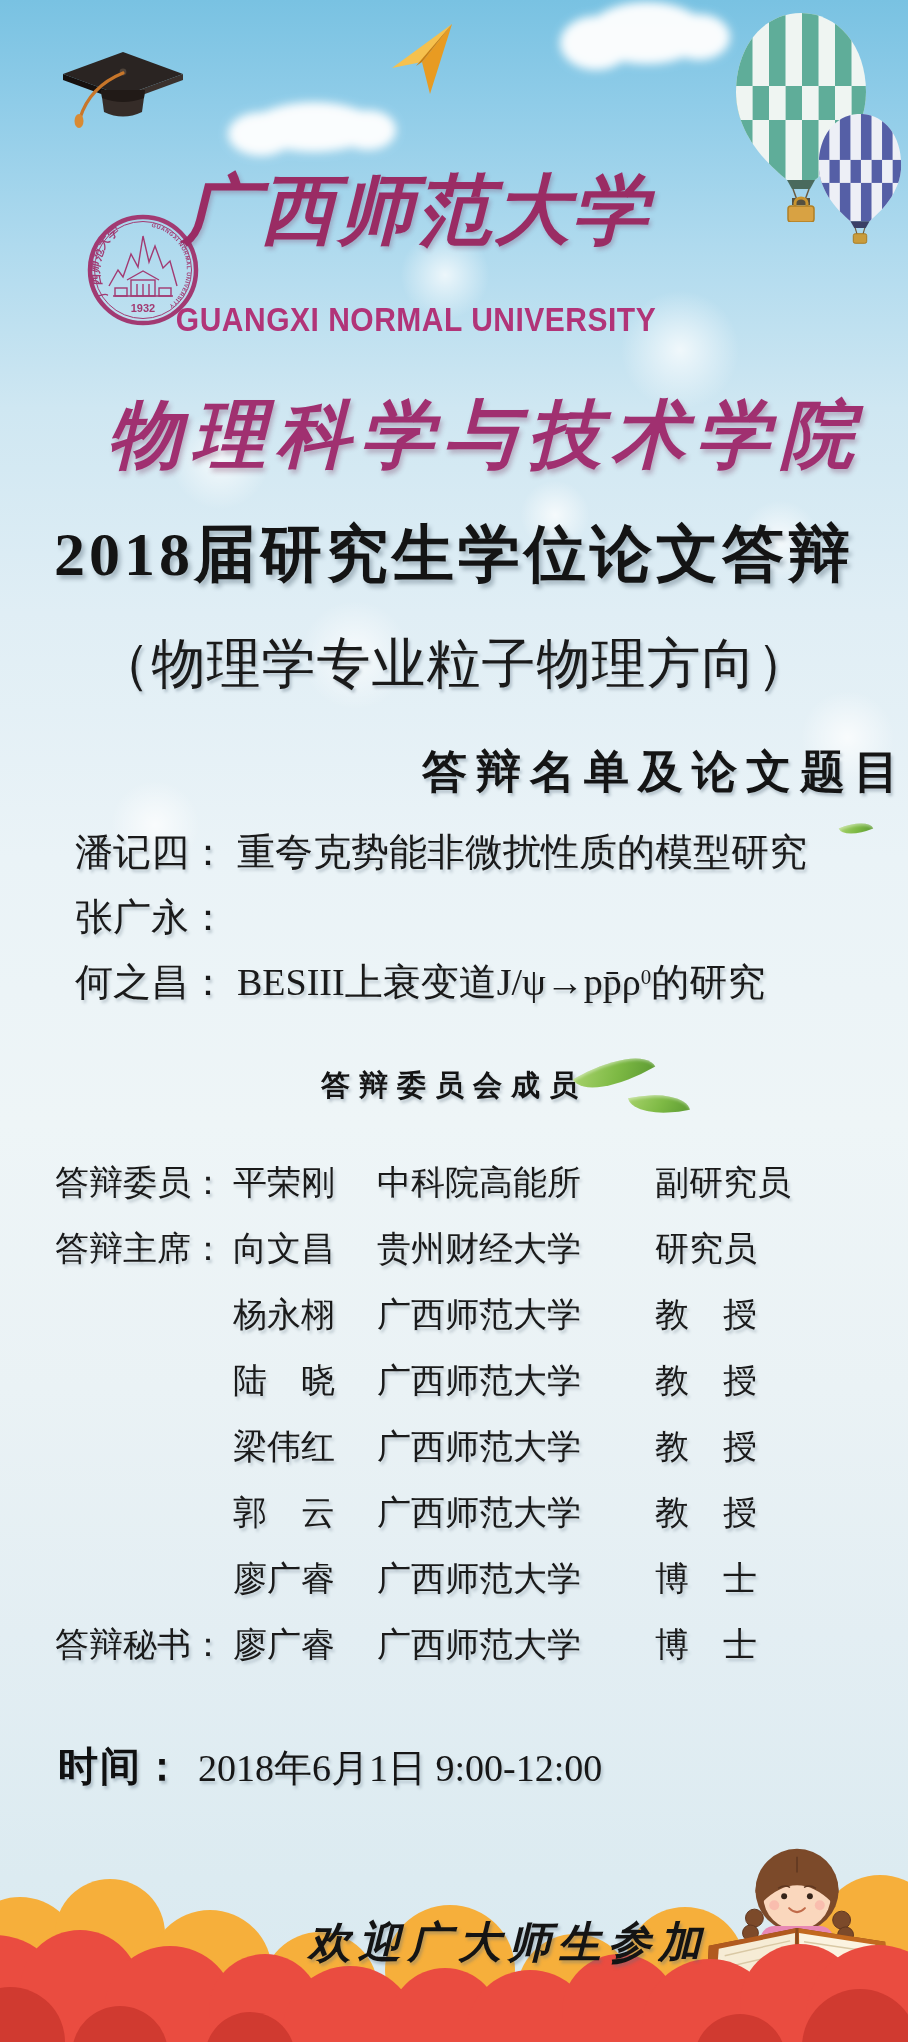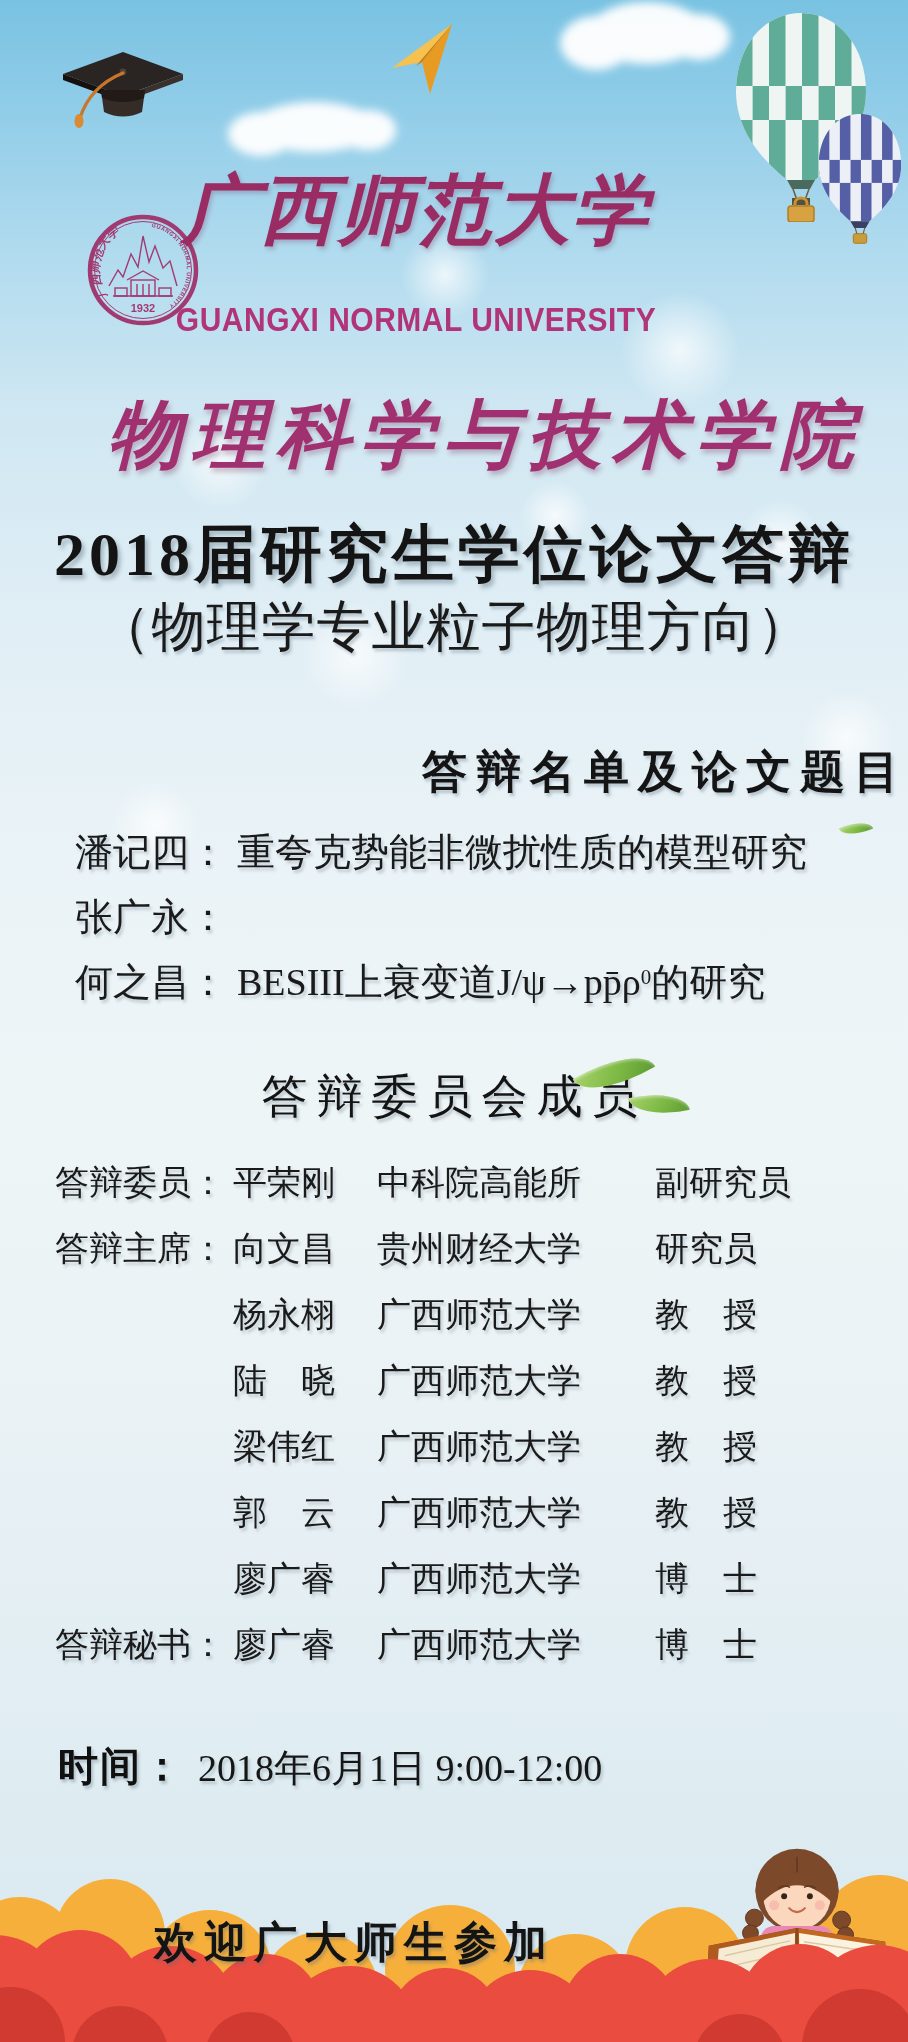--- a/index.html
+++ b/index.html
@@ -16,39 +16,39 @@
   .cloud.c1::after{width:62px;height:46px;right:-24px;top:12px;}
   .cloud.c2{left:252px;top:102px;width:124px;height:50px;}
   .cloud.c2::before{width:66px;height:44px;left:-24px;top:10px;}
   .cloud.c2::after{width:56px;height:40px;right:-20px;top:8px;}
   .deco{position:absolute;}
   .txt{position:absolute;z-index:3;}
   .univ-cn{left:168px;top:146px;width:496px;text-align:center;font-size:76px;line-height:1.7;font-weight:bold;font-style:italic;color:#9A2C64;letter-spacing:2px;text-shadow:2px 3px 4px rgba(110,40,80,.25);}
   .univ-en{left:168px;top:303px;width:496px;text-align:center;font-family:"Liberation Sans","DejaVu Sans",sans-serif;font-weight:800;font-size:30px;color:#B13478;letter-spacing:.5px;transform:scaleY(1.08);}
   .college{left:0;top:386px;width:100%;text-align:center;font-size:74px;font-weight:bold;font-style:italic;color:#A03070;letter-spacing:10px;text-shadow:2px 4px 5px rgba(110,40,80,.3);padding-left:32px;}
   .event-title{left:0;top:512px;width:100%;text-align:center;font-size:62px;font-weight:900;color:#141414;letter-spacing:4px;text-shadow:3px 4px 4px rgba(80,100,115,.4);}
-  .event-subtitle{left:0;top:591px;width:100%;text-align:center;font-size:54px;color:#1a1a1a;letter-spacing:1px;text-shadow:2px 3px 3px rgba(90,110,125,.35);}
+  .event-subtitle{left:0;top:628px;width:100%;text-align:center;font-size:54px;color:#1a1a1a;letter-spacing:1px;text-shadow:2px 3px 3px rgba(90,110,125,.35);}
   .list-heading{left:0;top:742px;width:100%;text-align:right;font-size:45px;font-weight:900;color:#141414;letter-spacing:9px;text-shadow:2px 3px 3px rgba(90,110,125,.35);}
   .candidates{left:55px;top:820px;width:810px;font-size:38px;color:#1a1a1a;text-shadow:2px 3px 3px rgba(90,110,125,.3);margin-left:20px;}
   .cand-row{height:65px;display:flex;align-items:center;white-space:nowrap;}
   .cand-name{margin-right:10px;}
   .sub{font-size:.55em;vertical-align:-.35em;}
   .sup{font-size:.55em;vertical-align:.55em;}
-  .committee-heading{left:0;top:1066px;width:100%;text-align:center;font-size:46px;font-weight:400;color:#141414;letter-spacing:9px;text-shadow:2px 3px 3px rgba(90,110,125,.35);}
+  .committee-heading{left:0;top:1066px;width:100%;text-align:center;font-size:29px;font-weight:700;color:#141414;letter-spacing:9px;text-shadow:2px 3px 3px rgba(90,110,125,.35);}
   .committee{left:55px;top:1150px;width:820px;font-size:34px;color:#1a1a1a;text-shadow:2px 3px 3px rgba(90,110,125,.3);}
   .com-row{height:66px;display:flex;align-items:center;white-space:nowrap;}
   .c-role{width:178px;}
   .c-name{width:118px;}
   .c-org{width:236px;margin-left:26px;}
   .c-title{margin-left:42px;}
   .schedule{left:58px;top:1728px;width:820px;}
   .s-row{height:66px;display:flex;align-items:flex-end;white-space:nowrap;}
   .s-label{font-family:"DejaVu Sans","Liberation Sans",sans-serif;font-weight:900;font-size:40px;color:#101010;letter-spacing:2px;text-shadow:2px 3px 3px rgba(90,110,125,.35);}
   .s-value{font-size:38px;color:#161616;margin-left:14px;text-shadow:2px 3px 3px rgba(90,110,125,.3);}
-  .welcome{left:0;top:1914px;width:100%;padding-right:200px;box-sizing:border-box;text-align:center;font-size:43px;font-weight:900;color:#141414;letter-spacing:7px;z-index:7;text-shadow:2px 3px 3px rgba(90,110,125,.35);}
+  .welcome{left:0;top:1914px;width:100%;padding-right:200px;box-sizing:border-box;text-align:right;font-size:43px;font-weight:900;color:#141414;letter-spacing:7px;z-index:7;text-shadow:2px 3px 3px rgba(90,110,125,.35);font-style:italic;}
   .leaf{position:absolute;z-index:3;background:linear-gradient(135deg,#A6D26A 0%,#7DB944 55%,#5E9C33 100%);border-radius:0 100% 0 100%;box-shadow:inset 0 2px 3px rgba(255,255,255,.4);}
   .clouds-back{position:absolute;left:0;bottom:0;z-index:4;}
   .girl{position:absolute;right:2px;bottom:22px;z-index:5;}
   .clouds-front{position:absolute;left:0;bottom:0;z-index:6;}
 </style>
 </head>
 <body>
 
 <div class="poster">
 

